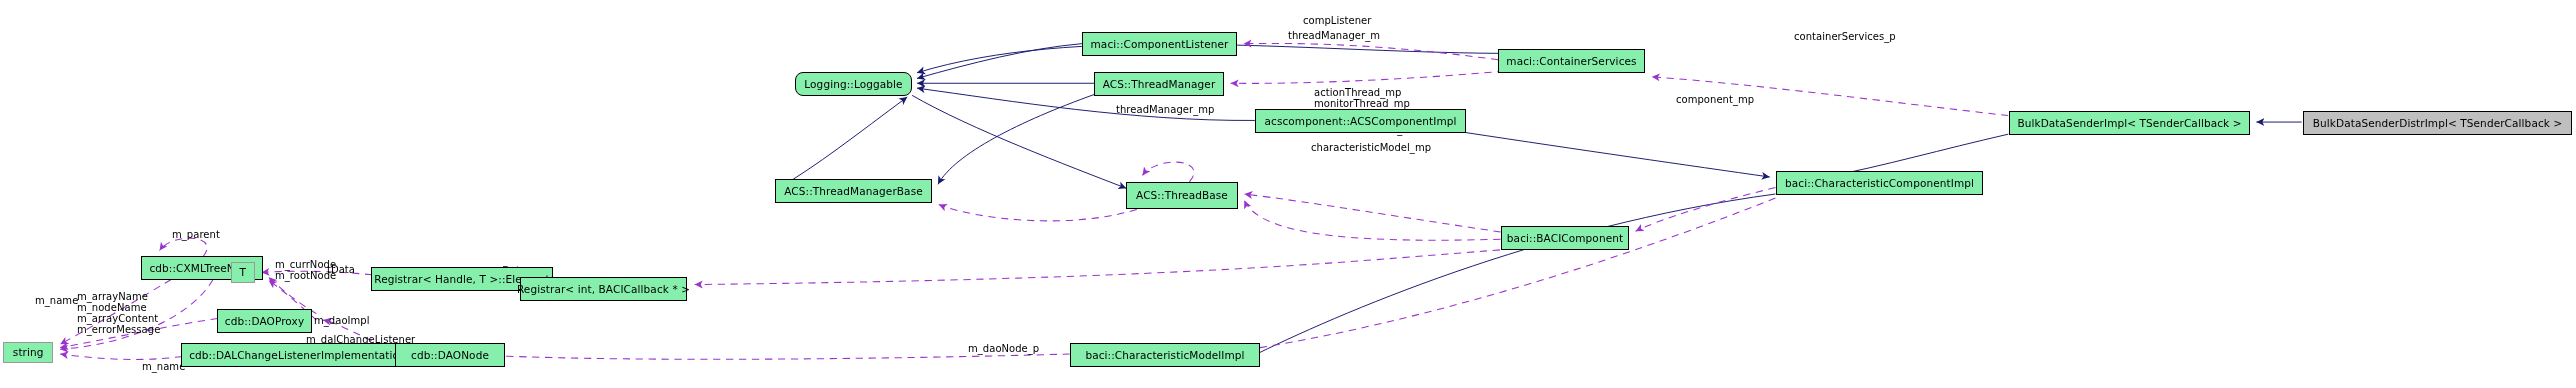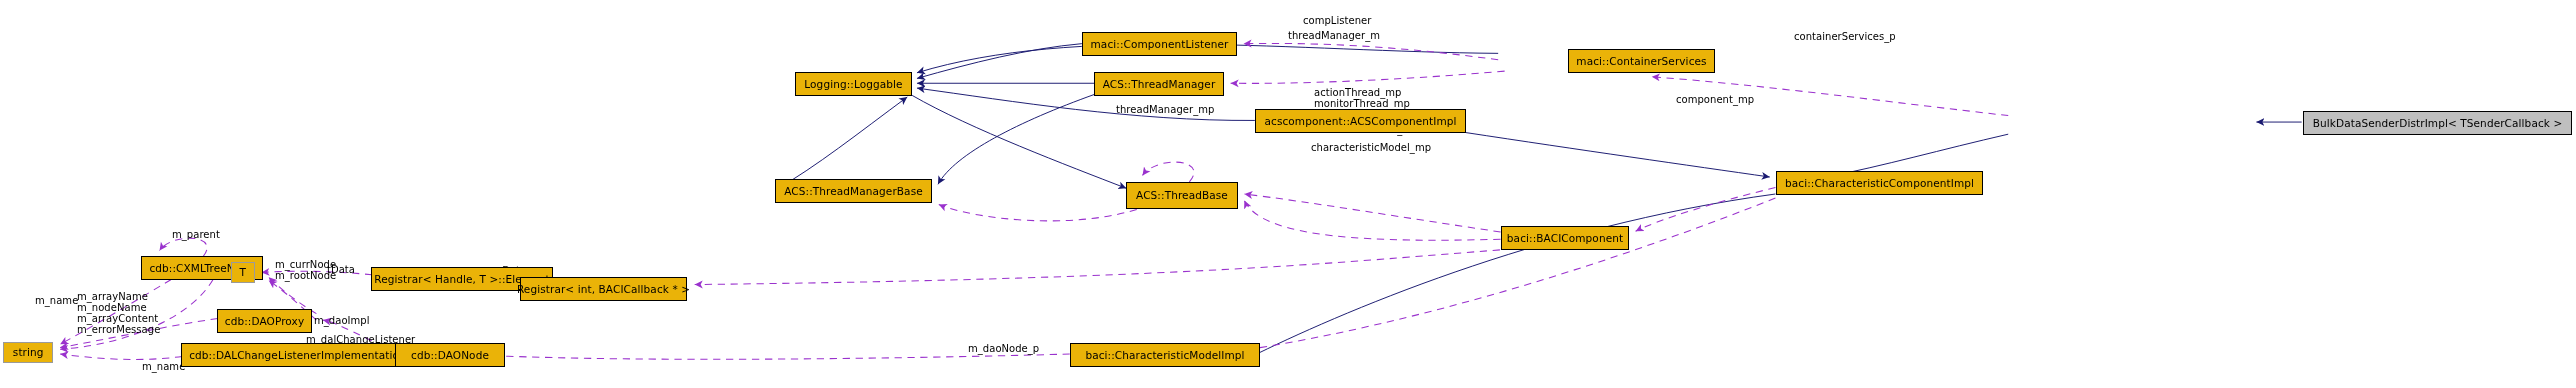--- a/index.html
+++ b/index.html
@@ -19,21 +19,21 @@
   #edges {
     position: absolute;
     left: 0; top: 0;
     width: 2576px;
     height: 388px;
     pointer-events: none;
   }
   .node {
     position: absolute;
     box-sizing: border-box;
-    background: #eab308;
+    background: #86efac;
     border: 0.8px solid #000000;
     display: flex;
     align-items: center;
     justify-content: center;
     white-space: nowrap;
     font-size: 10.5px;
     line-height: 1;
     color: #000000;
     letter-spacing: 0.1px;
     padding: 0 5.7px;
@@ -145,40 +145,43 @@
       <path d="M210,346 C170,370 120,400 73,426"></path>
 
       <path d="M262,346 C230,400 140,428 73,432"></path>
 
       <path d="M224,441 C170,448 120,444 73,438"></path>
 
       <path d="M268,394 C200,404 130,420 73,430"></path>
     </g>
   </svg>
 
-  <div class="node" style="left:795px; top:72px; width:117px; height:23.5px;">
+  <div class="node" style="left:795px; top:72px; width:117px; height:23.5px;border-radius:8px;">
     <span>Logging::Loggable</span>
   </div>
 
   <div class="node" style="left:1082px; top:32px; width:155px; height:23.5px;">
     <span>maci::ComponentListener</span>
   </div>
 
   <div class="node" style="left:1094px; top:72px; width:130px; height:23.5px;">
     <span>ACS::ThreadManager</span>
   </div>
 
-  <div class="node" style="left:1568px; top:49px; width:147px; height:23.5px;text-align:right;">
+  <div class="node" style="left:1498px; top:49px; width:147px; height:23.5px;text-align:right;">
     <span>maci::ContainerServices</span>
   </div>
 
   <div class="node" style="left:1255px; top:109px; width:211px; height:23.5px;">
     <span>acscomponent::ACSComponentImpl</span>
   </div>
 
+  <div class="node" style="left:2009px; top:111px; width:241px; height:23.5px;">
+    <span>BulkDataSenderImpl&lt; TSenderCallback &gt;</span>
+  </div>
 
   <div class="node highlight" style="left:2303px; top:111px; width:269px; height:23.5px;">
     <span>BulkDataSenderDistrImpl&lt; TSenderCallback &gt;</span>
   </div>
 
   <div class="node" style="left:775px; top:179px; width:157px; height:23.5px;">
     <span>ACS::ThreadManagerBase</span>
   </div>
 
   <div class="node" style="left:1126px; top:182px; width:112px; height:27px;">

